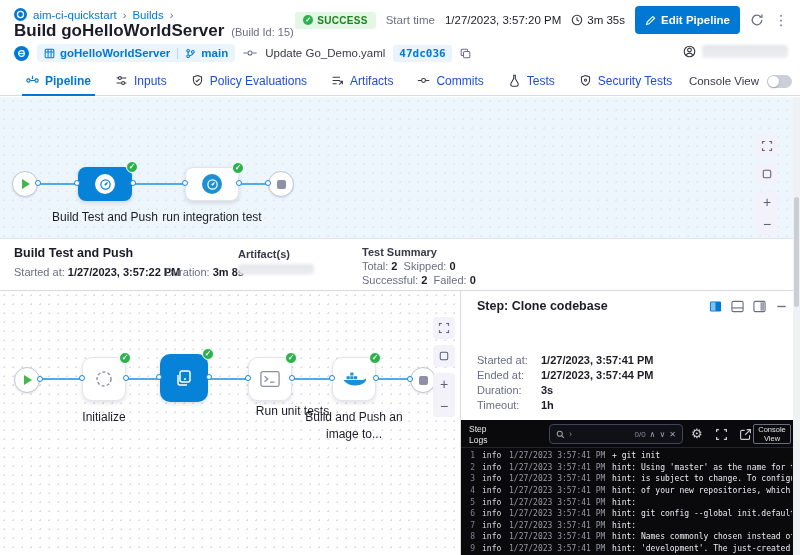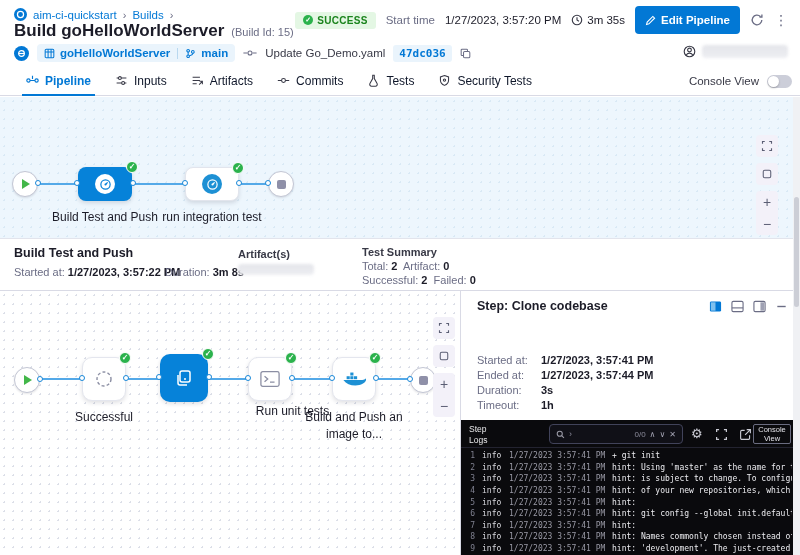--- a/index.html
+++ b/index.html
@@ -30,21 +30,21 @@
   .st-label { font-size:11.5px; color:#6b6d85; }
   .st-value { font-size:11.5px; color:#1c1c28; }
   .elapsed { display:flex; align-items:center; gap:4px; font-size:11.5px; color:#1c1c28; }
   .btn-primary { display:flex; align-items:center; gap:5px; background:#0278d5; color:#fff; font-size:11.5px; font-weight:bold; border:none; border-radius:4px; height:26px; padding:14px 10px; cursor:pointer; }
   .icon-btn { background:none; border:none; color:#6b6d85; cursor:pointer; font-size:14px; display:flex; align-items:center; }
   .user-row { position:absolute; top:45px; right:12px; display:flex; align-items:center; gap:6px; }
   .redacted { background:linear-gradient(#e4e5ea,#edeef2); border-radius:4px; filter:blur(1.5px); }
 
   
   #tabbar { position:absolute; top:66px; left:0; right:0; height:30px; border-bottom:1px solid #d9dae5; background:#fff; display:flex; align-items:stretch; padding-left:14px;text-align:right; }
-  .tab { display:flex; align-items:center; gap:6px; font-size:12px; color:#0f172a; padding:0 12px; cursor:pointer; position:relative; }
+  .tab { display:flex; align-items:center; gap:6px; font-size:12px; color:#1d4ed8; padding:0 12px; cursor:pointer; position:relative; }
   .tab svg { width:13px; height:13px; }
   .tab.active { color:#0278d5; font-weight:bold; }
   .tab.active::after { content:""; position:absolute; left:8px; right:8px; bottom:-1px; height:2px; background:#0278d5; }
   .console-toggle { position:absolute; right:8px; top:0; height:30px; display:flex; align-items:center; gap:8px; }
   .ct-label { font-size:11.5px; color:#383946; }
   .toggle { width:25px; height:13px; border-radius:7px; background:#ccced9; position:relative; cursor:pointer; }
   .toggle .knob { position:absolute; left:1px; top:1px; width:11px; height:11px; border-radius:50%; background:#fff; box-shadow:0 1px 2px rgba(0,0,0,.25); }
 
   
   #stage-graph { position:absolute; top:97px; left:0; right:0; height:141px;
@@ -226,20 +226,27 @@
     <div class="tab">
       <svg viewBox="0 0 16 16" fill="none" stroke="#383946" stroke-width="1.3">
           <path d="M2 5h12M2 11h12"></path>
           <circle cx="6" cy="5" r="1.8" fill="#fff"></circle>
           <circle cx="10" cy="11" r="1.8" fill="#fff"></circle>
         </svg>
       <span>Inputs</span>
     </div>
     <div class="tab">
       <svg viewBox="0 0 16 16" fill="none" stroke="#383946" stroke-width="1.3">
+          <path d="M8 1.8l5 1.8v4c0 3-2.1 5.2-5 6.4-2.9-1.2-5-3.4-5-6.4v-4z"></path>
+          <path d="M5.8 8l1.5 1.5L10.5 6"></path>
+        </svg>
+      <span>Policy Evaluations</span>
+    </div>
+    <div class="tab">
+      <svg viewBox="0 0 16 16" fill="none" stroke="#383946" stroke-width="1.3">
           <path d="M2 4h9M2 8h9M2 12h5"></path>
           <path d="M10 13l4-4M14 12.5V9h-3.5"></path>
         </svg>
       <span>Artifacts</span>
     </div>
     <div class="tab">
       <svg viewBox="0 0 16 16" fill="none" stroke="#383946" stroke-width="1.3">
           <circle cx="8" cy="8" r="2.4"></circle>
           <path d="M1 8h4.5M10.5 8H15"></path>
         </svg>
@@ -331,21 +338,21 @@
       <span>Started at:</span> <b>1/27/2023, 3:57:22 PM</b>
     </div>
     <div class="sd-pair abs" style="left:165px; top:27px;">
       <span>Duration:</span> <b>3m 8s</b>
     </div>
     <div class="sd-col-label abs" style="left:238px; top:9px;">Artifact(s)</div>
     <span class="redacted abs" style="left:238px; top:25px; width:76px; height:11px;"></span>
     <div class="sd-col-label abs" style="left:362px; top:7px;">Test Summary</div>
     <div class="sd-pair abs" style="left:362px; top:21px;">
       <span>Total:</span> <b>2</b>&nbsp;
-      <span>Artifact:</span> <b>0</b>
+      <span>Skipped:</span> <b>0</b>
     </div>
     <div class="sd-pair abs" style="left:362px; top:35px;">
       <span>Successful:</span> <b>2</b>&nbsp;
       <span>Failed:</span> <b>0</b>
     </div>
   </div>
 
   <div id="step-area">
     <div class="edge" style="left:40px; top:87px; width:42px;"></div>
     <div class="edge" style="left:126px; top:87px; width:34px;"></div>
@@ -359,21 +366,21 @@
     </div>
 
     <div class="step-node plain" style="left:82px; top:66px;">
       <svg width="20" height="20" viewBox="0 0 20 20" fill="none" stroke="#8b8ea3" stroke-width="1.4" stroke-dasharray="3 2.2">
           <circle cx="10" cy="10" r="7"></circle>
         </svg>
       <span class="check-badge">✓</span>
       <i class="dot dl"></i>
       <i class="dot dr"></i>
     </div>
-    <div class="graph-label" style="left:59px; top:118px; width:90px;">Successful</div>
+    <div class="graph-label" style="left:59px; top:118px; width:90px;">Initialize</div>
 
     <div class="step-node sel" style="left:160px; top:63px;">
       <svg width="22" height="22" viewBox="0 0 22 22" fill="none" stroke="#fff" stroke-width="1.5">
           <rect x="7" y="4" width="10" height="11" rx="2"></rect>
           <path d="M5 8v8a2 2 0 0 0 2 2h7"></path>
           <circle cx="12" cy="12" r="1" fill="#fff" stroke="none"></circle>
         </svg>
       <span class="check-badge">✓</span>
       <i class="dot dl"></i>
       <i class="dot dr"></i>

